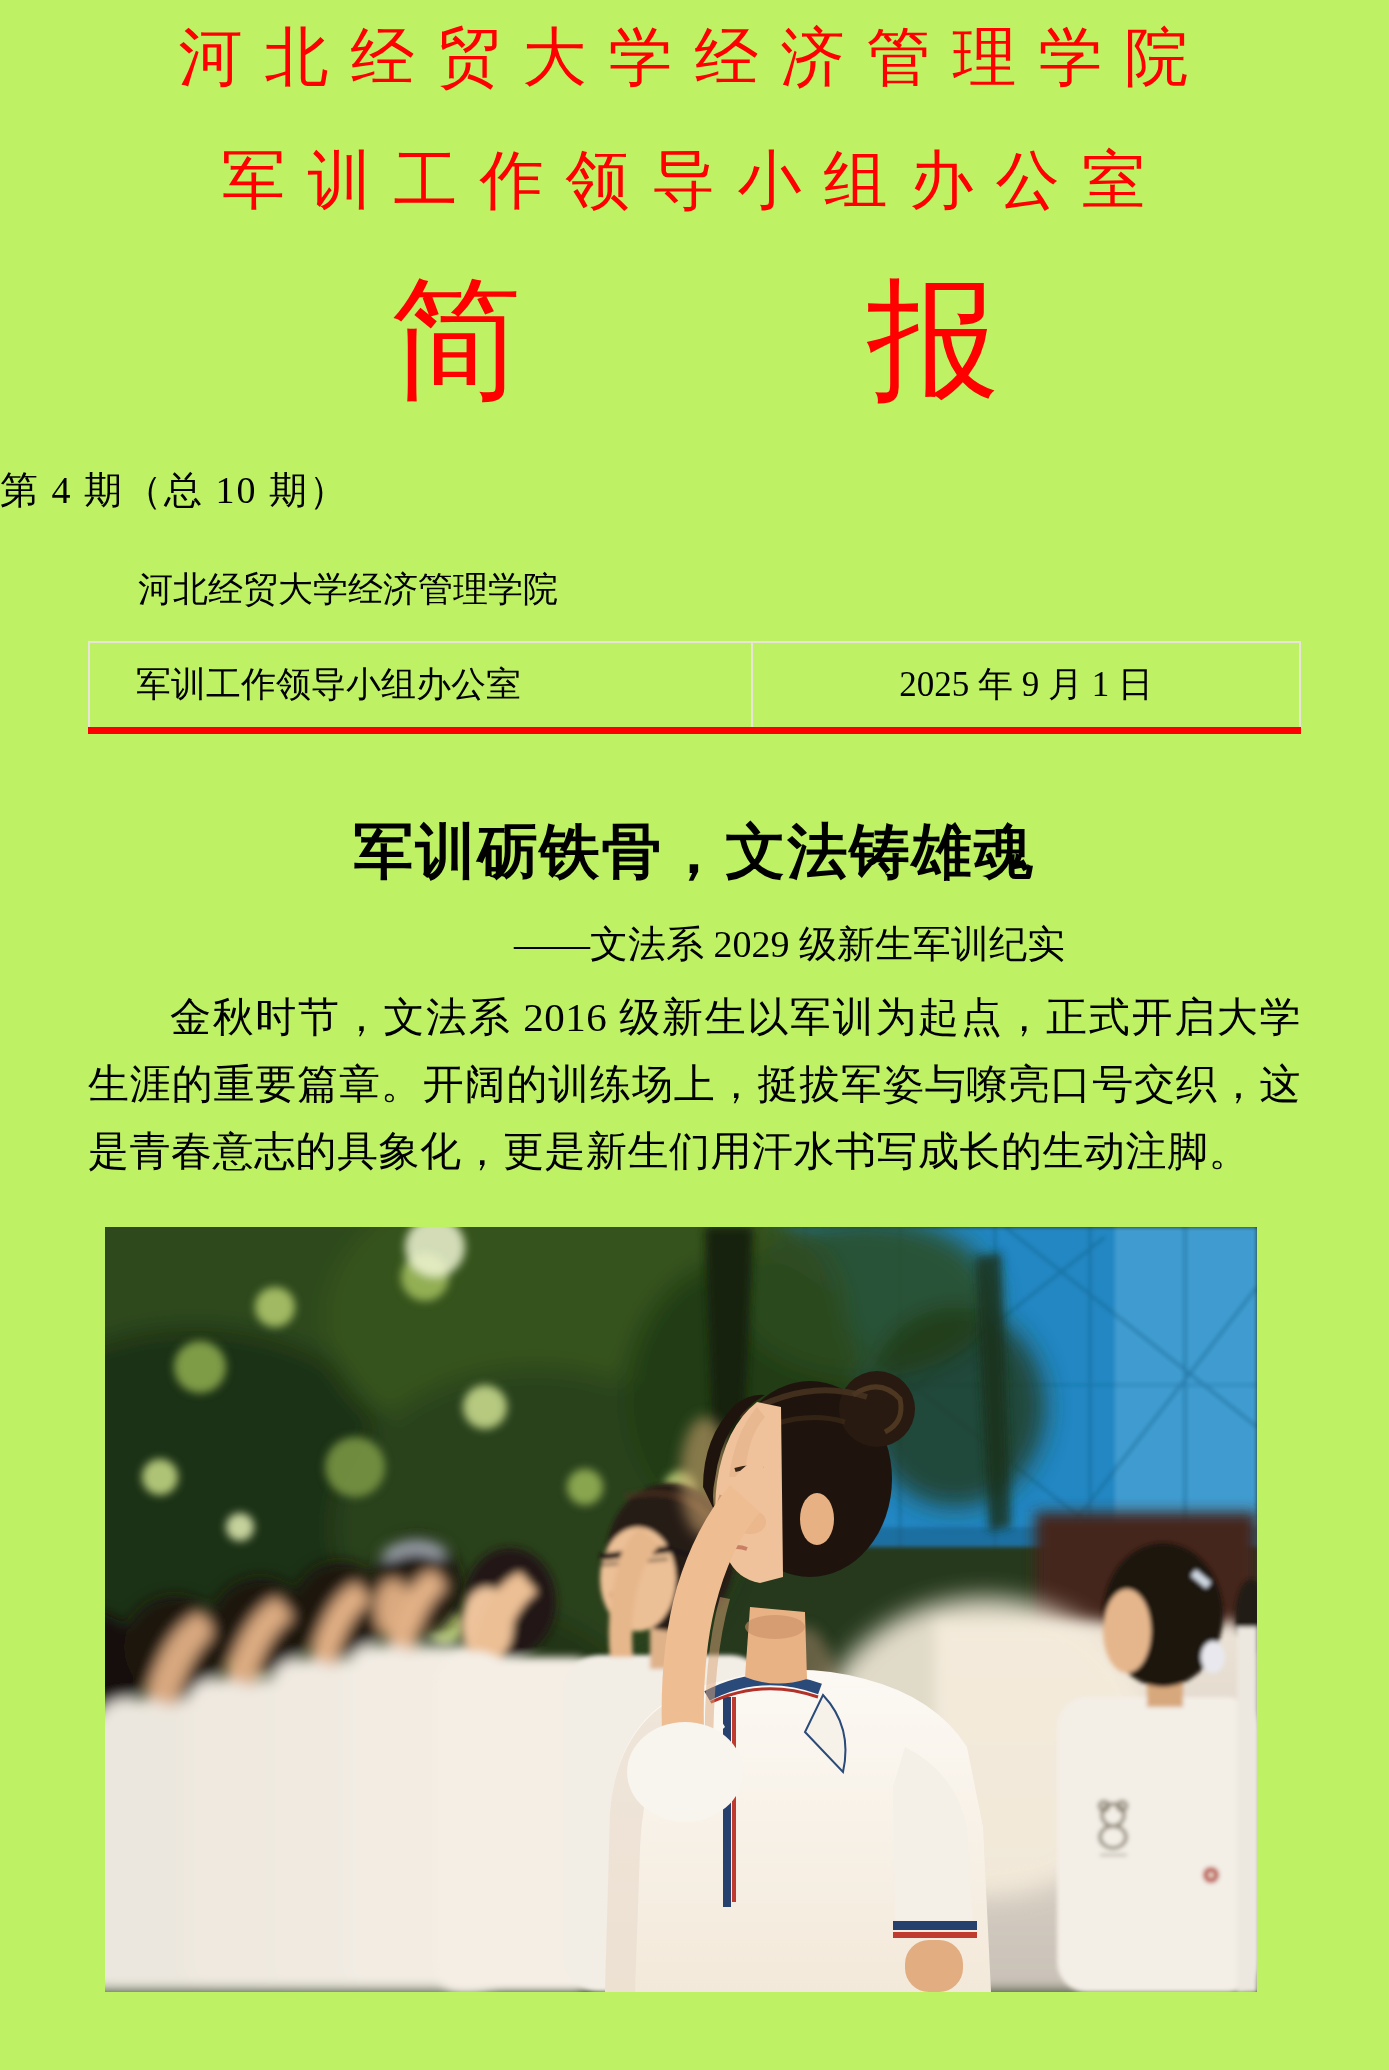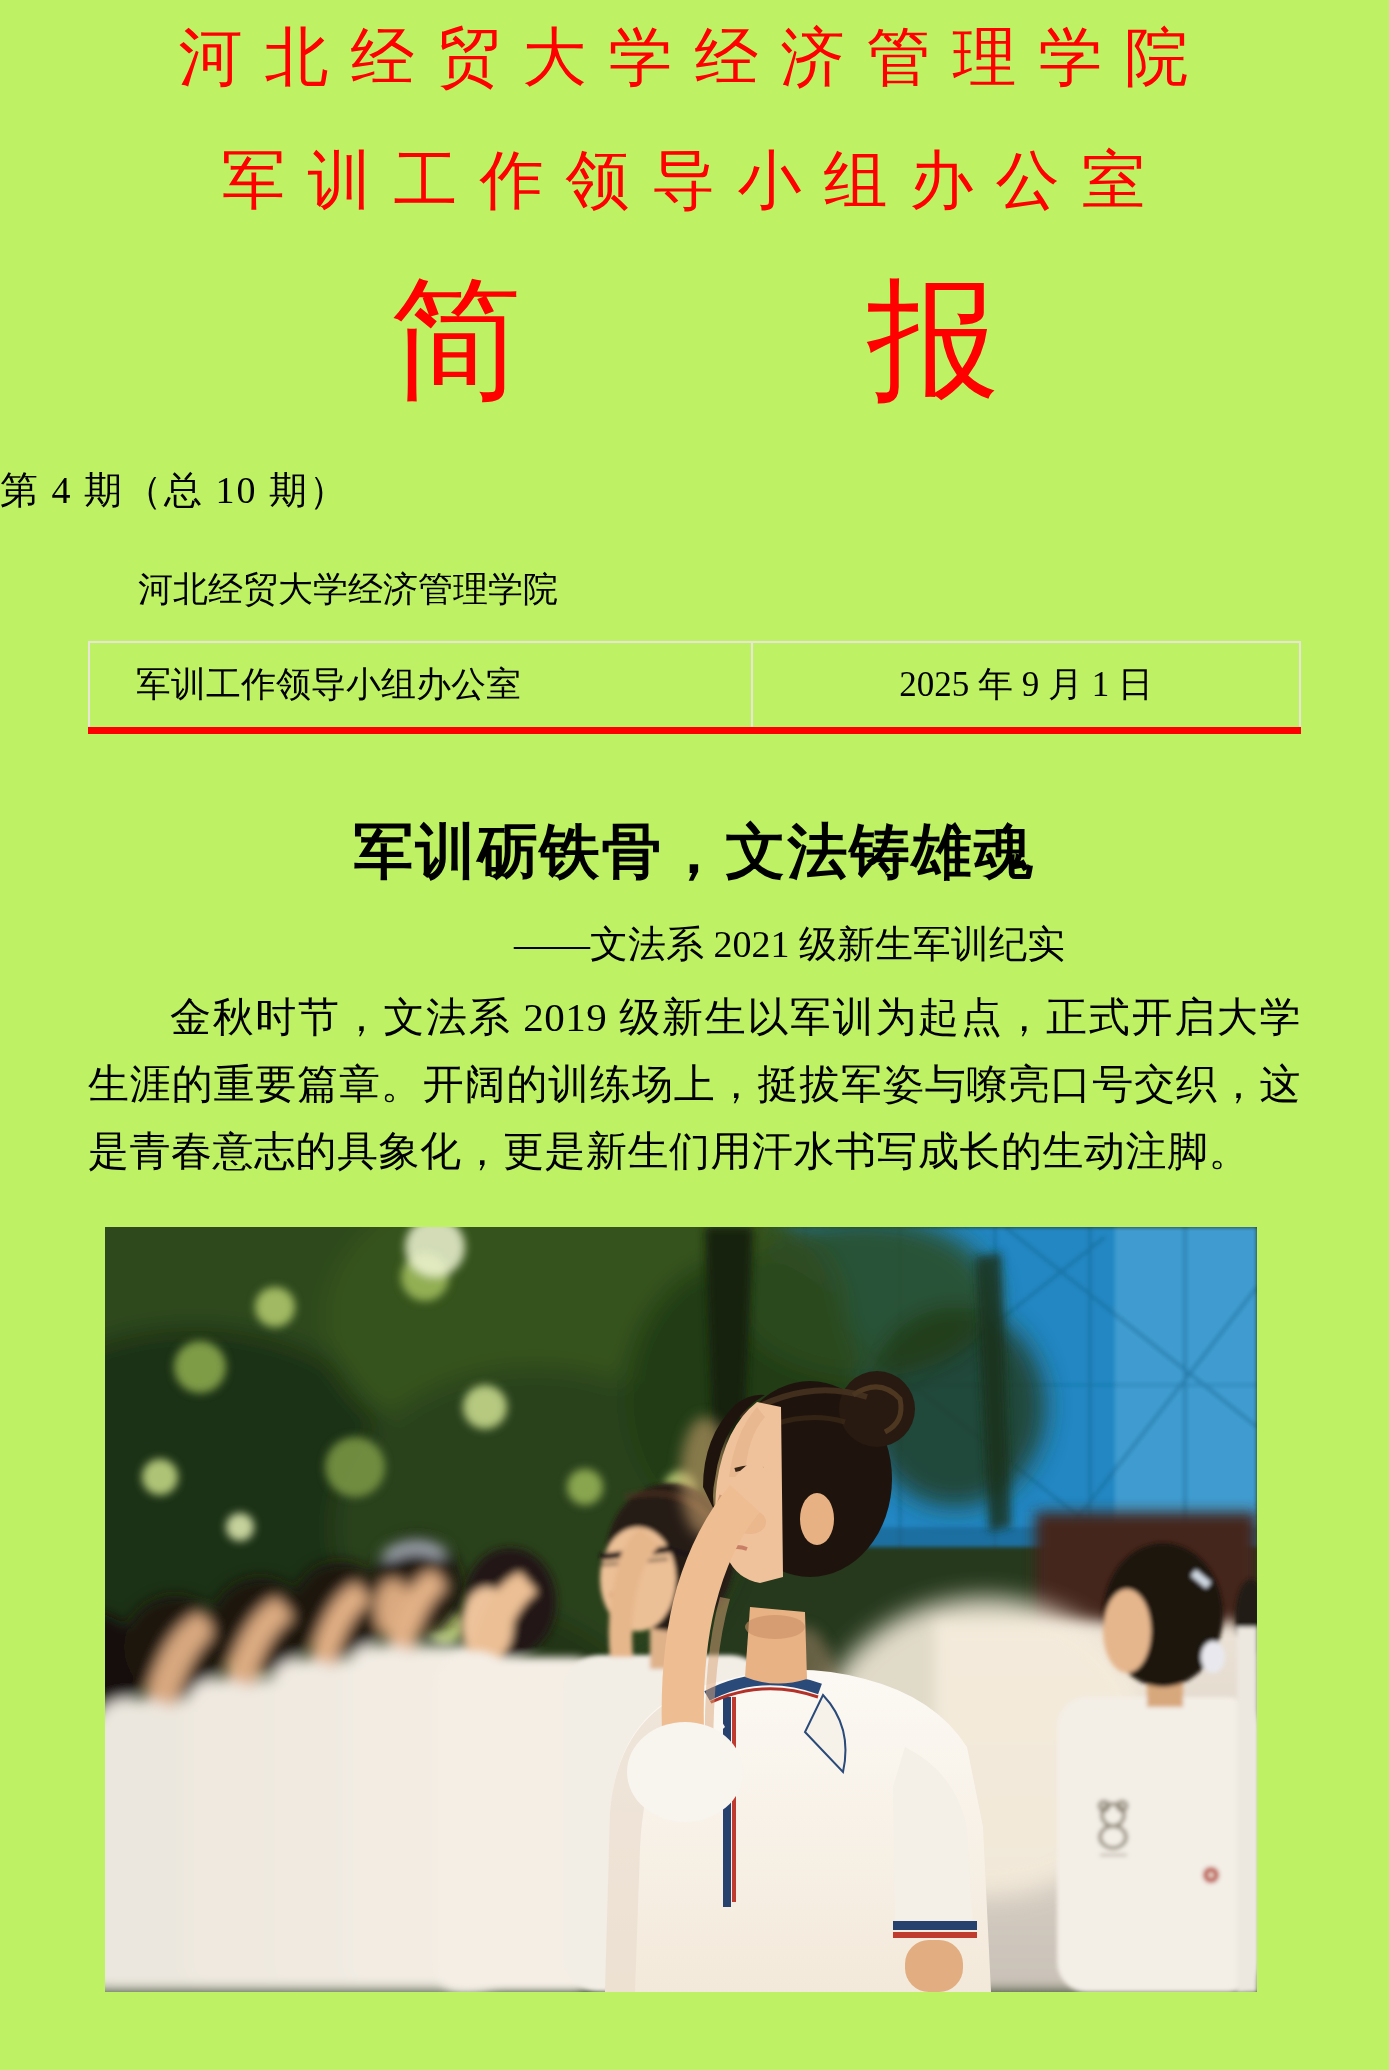--- a/index.html
+++ b/index.html
@@ -58,22 +58,22 @@
 
     <div class="org-line">河北经贸大学经济管理学院</div>
 
     <div class="info-table">
       <div class="cell cell-left">军训工作领导小组办公室</div>
       <div class="cell cell-right">2025 年 9 月 1 日</div>
     </div>
     <div class="red-rule"></div>
 
     <h1 class="article-title">军训砺铁骨，文法铸雄魂</h1>
-    <div class="article-subtitle">——文法系 2021 级新生军训纪实</div>
-    <p class="article-body">金秋时节，文法系 2019 级新生以军训为起点，正式开启大学生涯的重要篇章。开阔的训练场上，挺拔军姿与嘹亮口号交织，这是青春意志的具象化，更是新生们用汗水书写成长的生动注脚。</p>
+    <div class="article-subtitle">——文法系 2029 级新生军训纪实</div>
+    <p class="article-body">金秋时节，文法系 2016 级新生以军训为起点，正式开启大学生涯的重要篇章。开阔的训练场上，挺拔军姿与嘹亮口号交织，这是青春意志的具象化，更是新生们用汗水书写成长的生动注脚。</p>
 
     <div class="photo-wrap" role="img" aria-label="文法系 2025 级新生身着白色短袖列队敬礼，背景为绿树、蓝色玻璃楼与围墙">
       <svg width="1152" height="765" viewBox="0 0 1152 765" xmlns="http://www.w3.org/2000/svg">
         <defs>
           <filter id="b2" x="-50%" y="-50%" width="200%" height="200%">
               <feGaussianBlur stdDeviation="2"></feGaussianBlur>
             </filter>
           <filter id="b4" x="-50%" y="-50%" width="200%" height="200%">
               <feGaussianBlur stdDeviation="4"></feGaussianBlur>
             </filter>

